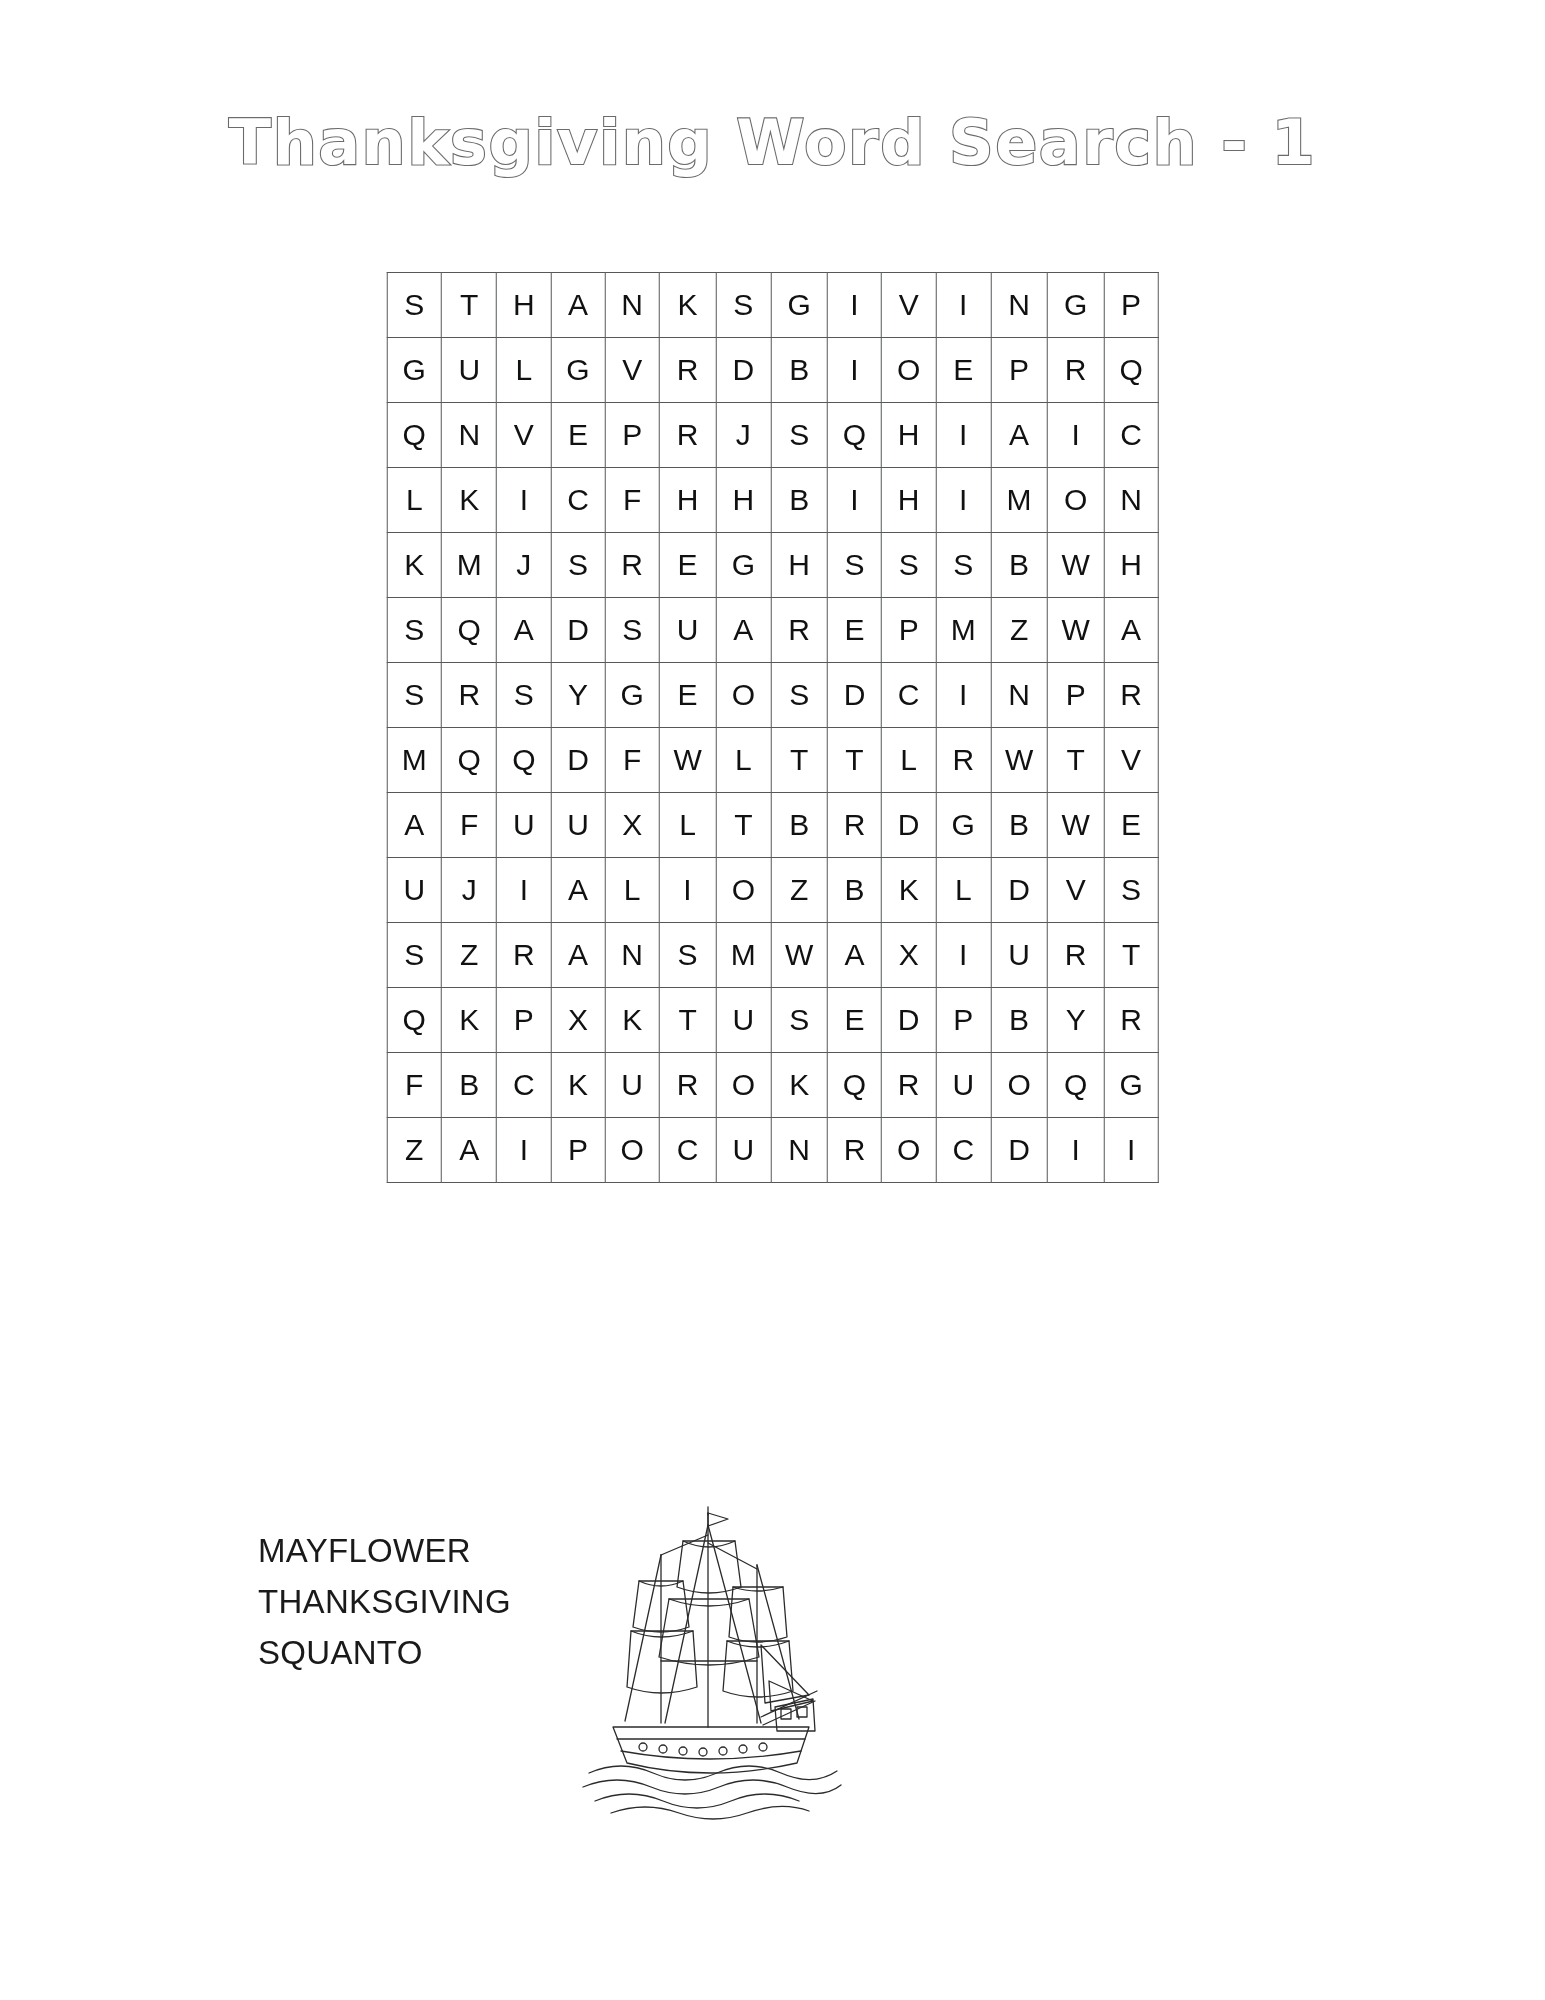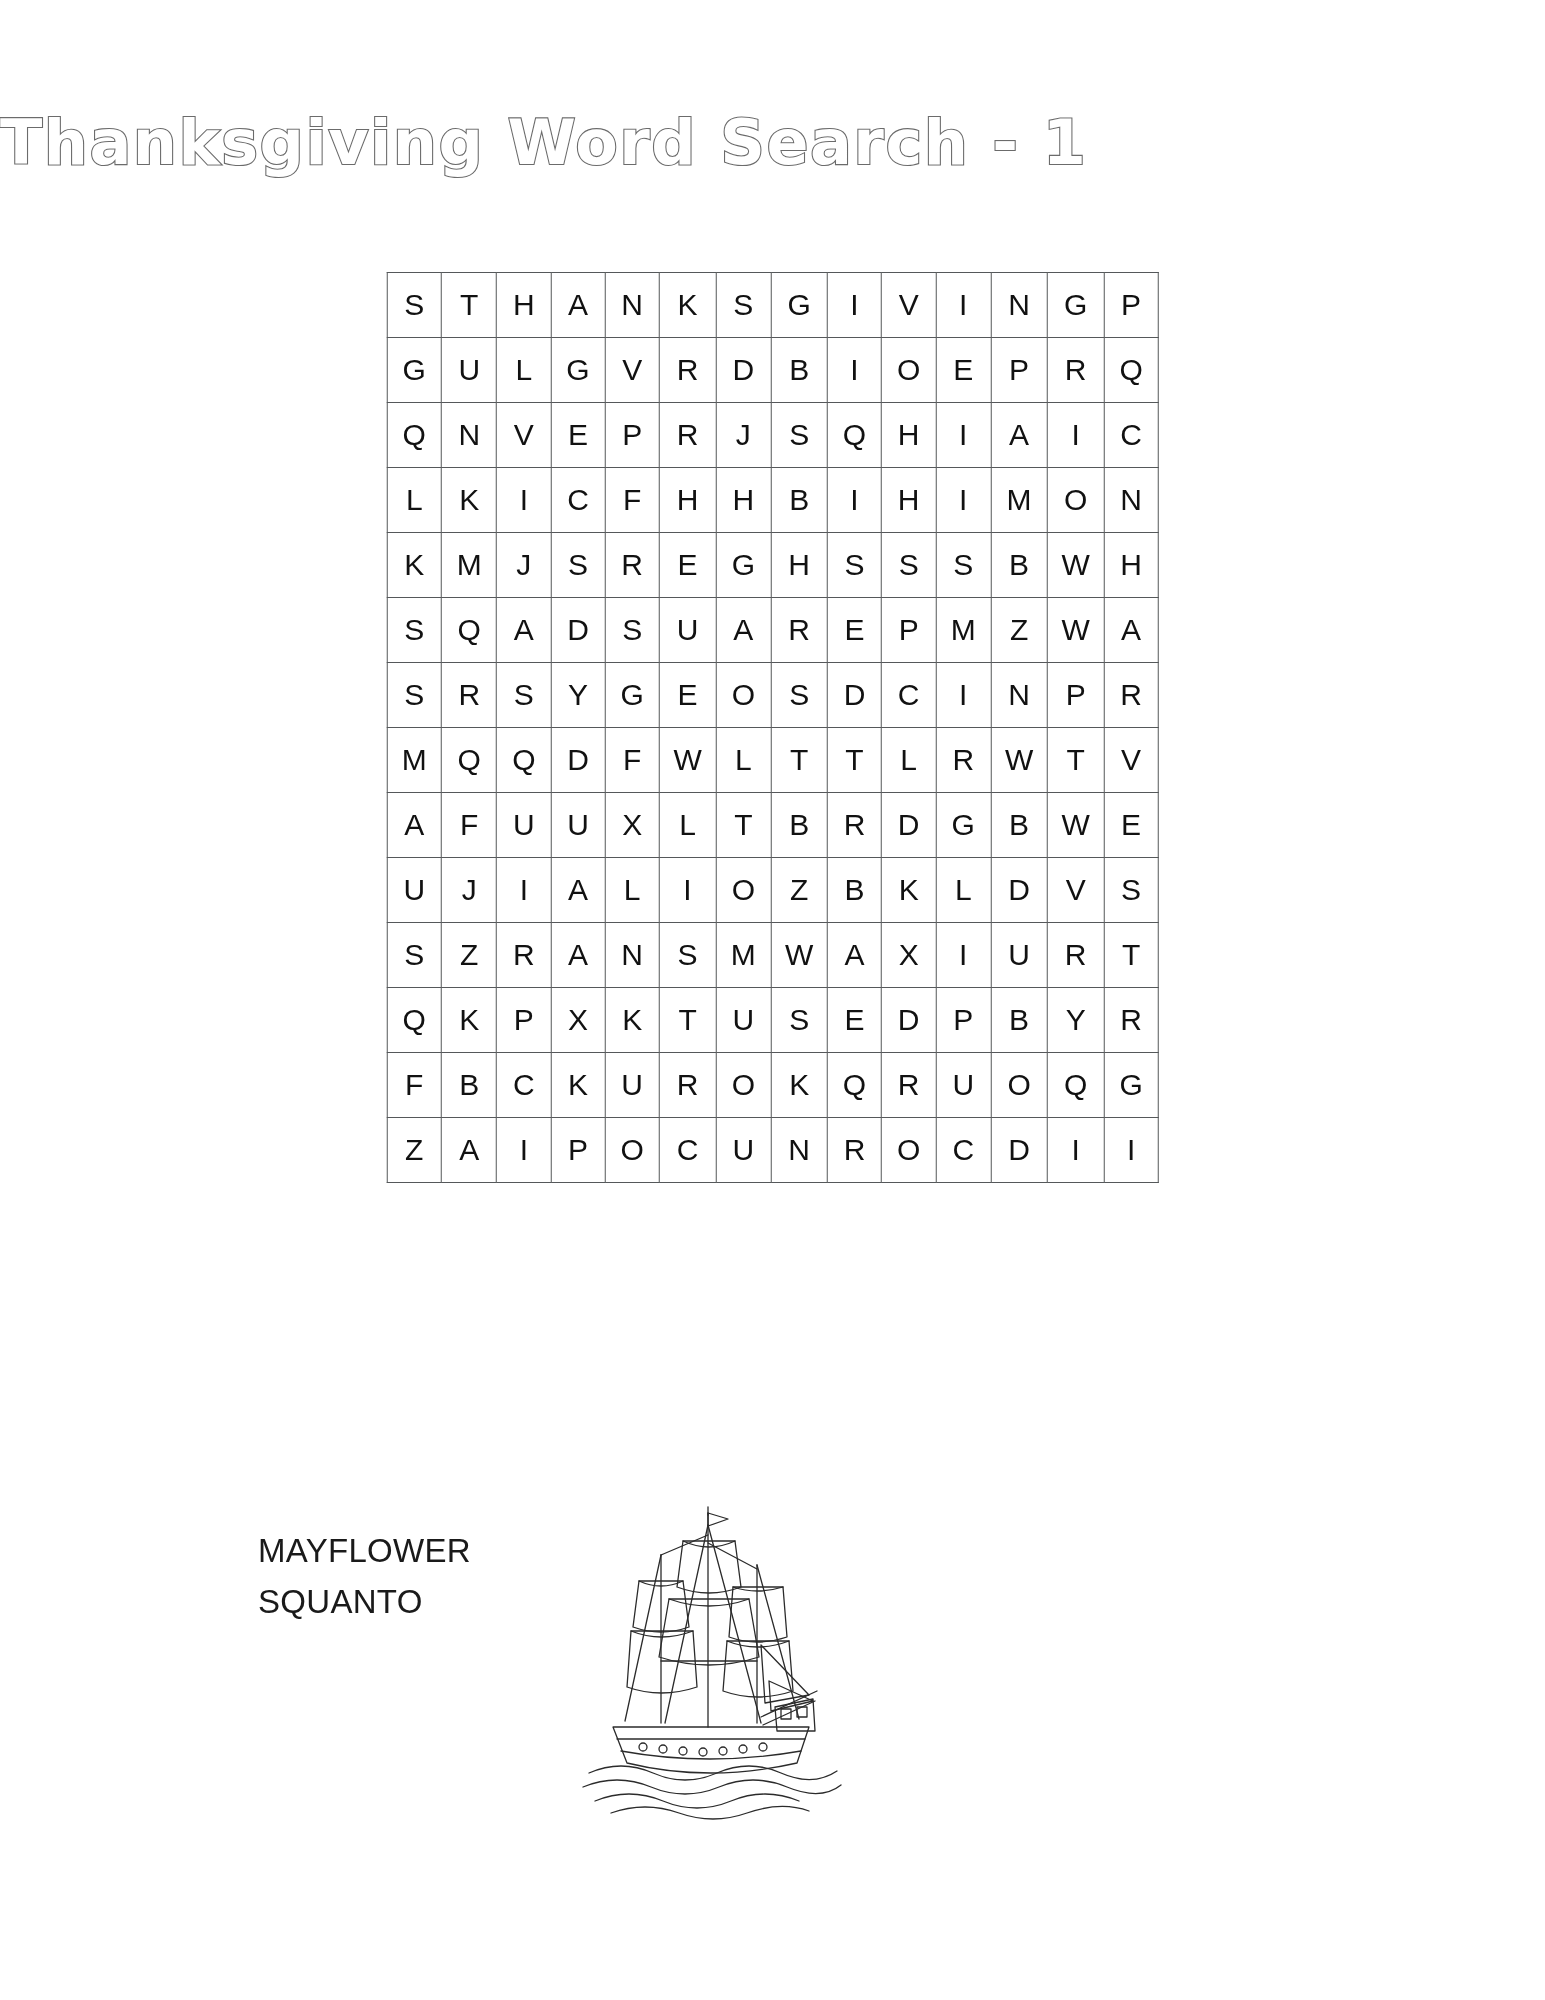--- a/index.html
+++ b/index.html
@@ -24,20 +24,21 @@
     box-sizing: border-box;
     background: #ffffff;
   }
 
   
   .title-wrap {
     position: absolute;
     top: 112px;
     left: 0;
     width: 1545px;
+    text-align: center;
   }
   .title {
     display: inline-block;
     font-family: "DejaVu Sans", sans-serif;
     font-size: 62px;
     font-weight: 700;
     letter-spacing: 1.5px;
     color: #ffffff;
     -webkit-text-stroke: 2.2px #6b6b6b;
     text-stroke: 2.2px #6b6b6b;
@@ -349,20 +350,21 @@
             <td>I</td>
           </tr>
         </tbody>
     </table>
   </div>
 
   <div class="words-area">
 
     <div class="col-left" id="words-left">
         <div class="word">MAYFLOWER</div>
+        <div class="word">THANKSGIVING</div>
         <div class="word">SQUANTO</div>
       </div>
 
 
   </div>
 
   <div class="ship-wrap">
     <svg class="ship-svg" viewBox="0 0 290 330" xmlns="http://www.w3.org/2000/svg">
       <g fill="none" stroke="#2b2b2b" stroke-width="1.3" stroke-linejoin="round" stroke-linecap="round">
 

